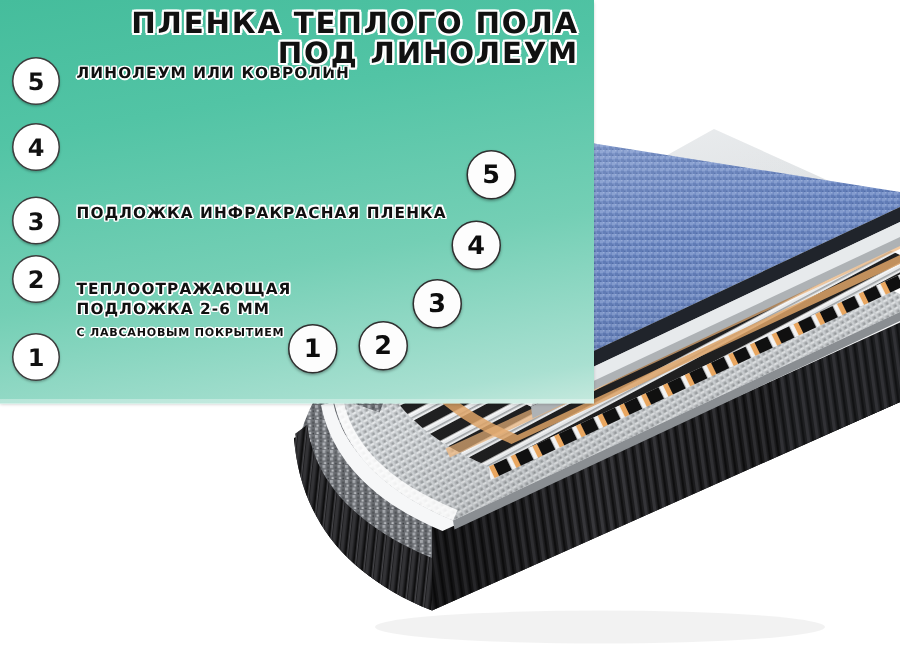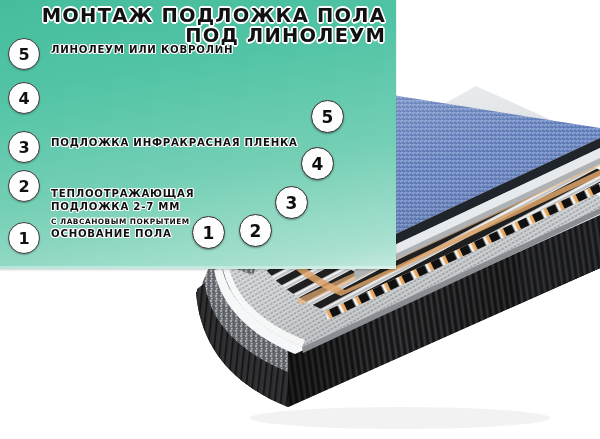--- a/index.html
+++ b/index.html
@@ -223,49 +223,48 @@
       <path d="M 330,210 L 383,240 L 384,250 L 330,219 Z" fill="#2b3039"></path>
 
       <path d="M 384,250 L 600,148 L 600,158 L 385,259 Z" fill="#e7eaec"></path>
 
       <ellipse cx="400" cy="418" rx="150" ry="11" fill="#000000" opacity="0.05"></ellipse>
     </g>
   </svg>
 
   <div id="panel">
 
-    <div id="title">МОНТАЖ ПОДЛОЖКА ПОЛА
+    <div id="title">ПЛЕНКА ТЕПЛОГО ПОЛА
 ПОД ЛИНОЛЕУМ</div>
 
     <div class="legend-row" style="left:8px; top:38px;">
       <div class="bullet">5</div>
       <div class="ltext">ЛИНОЛЕУМ ИЛИ КОВРОЛИН</div>
     </div>
 
     <div class="legend-row" style="left:8px; top:82px;">
       <div class="bullet">4</div>
     </div>
 
     <div class="legend-row" style="left:8px; top:131px;">
       <div class="bullet">3</div>
       <div class="ltext">ПОДЛОЖКА ИНФРАКРАСНАЯ ПЛЕНКА</div>
     </div>
 
     <div class="legend-row" style="left:8px; top:170px;">
       <div class="bullet">2</div>
       <div class="ltext">
         <span>ТЕПЛООТРАЖАЮЩАЯ
-ПОДЛОЖКА 2-7 ММ</span>
+ПОДЛОЖКА 2-6 ММ</span>
         <span class="sub">С ЛАВСАНОВЫМ ПОКРЫТИЕМ</span>
       </div>
     </div>
 
     <div class="legend-row" style="left:8px; top:222px;">
       <div class="bullet">1</div>
-      <div class="ltext">ОСНОВАНИЕ ПОЛА</div>
     </div>
   </div>
 
   <div class="callout" style="left:192px; top:216px;">1</div>
   <div class="callout" style="left:239px; top:214px;">2</div>
   <div class="callout" style="left:275px; top:186px;">3</div>
   <div class="callout" style="left:301px; top:147px;">4</div>
   <div class="callout" style="left:311px; top:100px;">5</div>
 
 </div>

